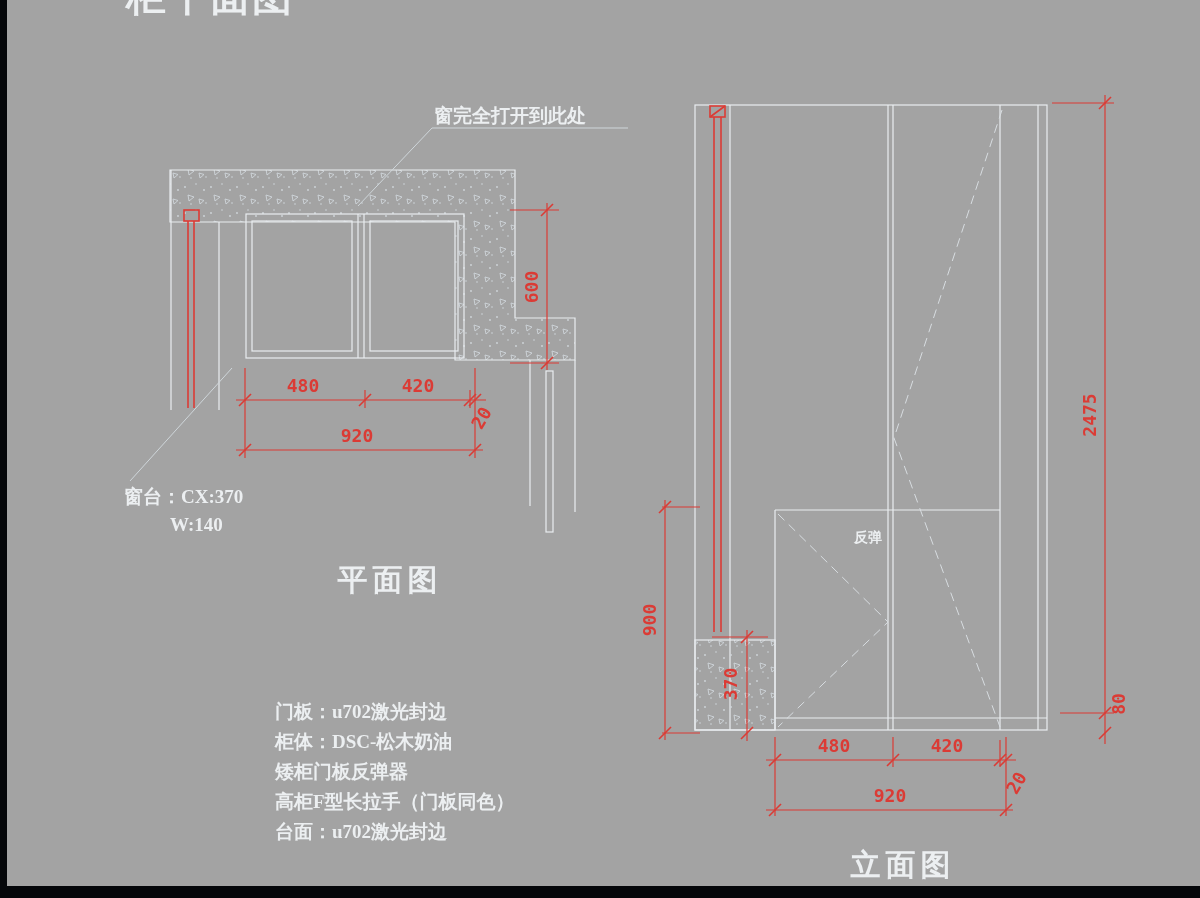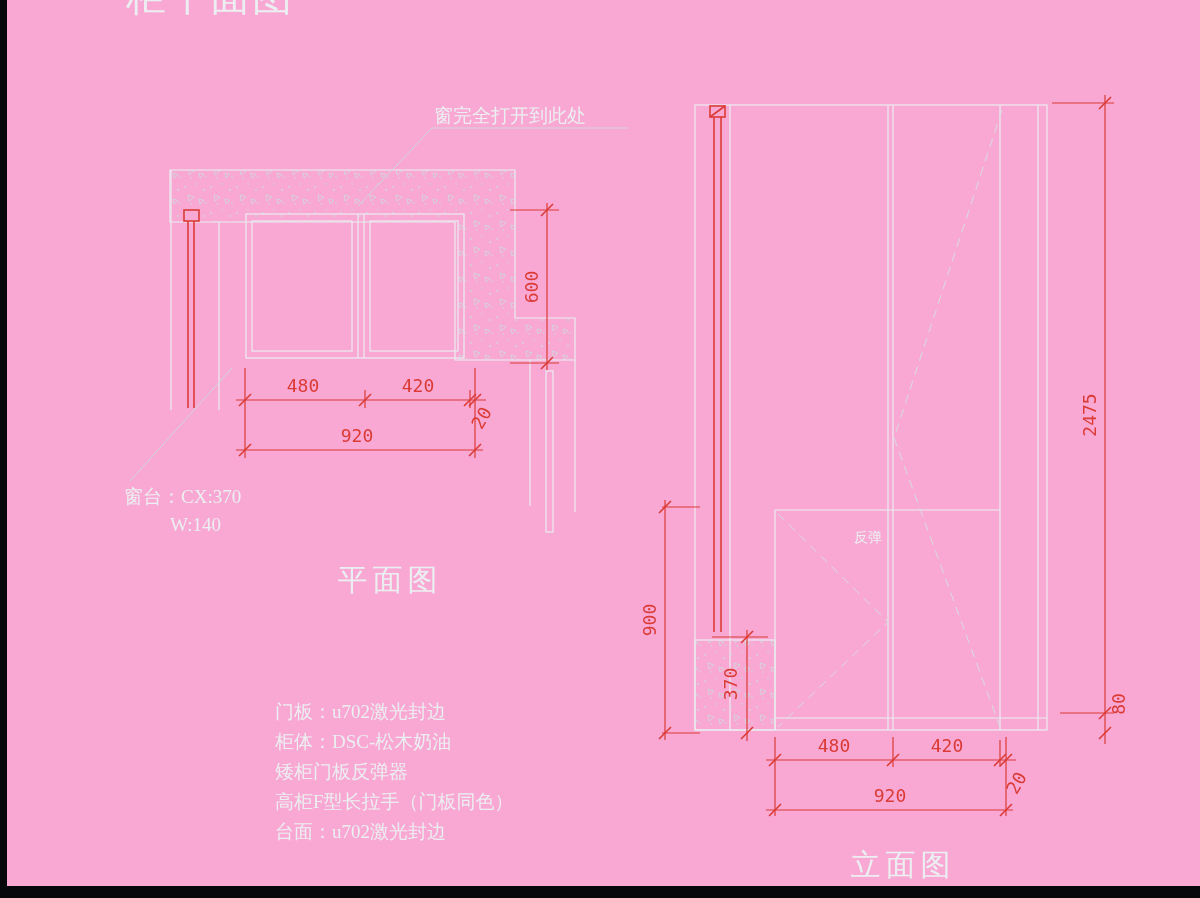--- a/index.html
+++ b/index.html
@@ -1,16 +1,16 @@
 <!DOCTYPE html>
 <html><head>
 <meta charset="utf-8">
 <style>
   html,body{margin:0;padding:0;background:#0b0e14;}
-  .stage{position:relative;width:1200px;height:898px;background:#f9a8d4;overflow:hidden;}
+  .stage{position:relative;width:1200px;height:898px;background:#a3a3a3;overflow:hidden;font-weight:bold;}
   svg{display:block;}
   text{stroke:none;}
   .zh{font-family:"Liberation Serif","DejaVu Serif",serif;fill:#eceff1;}
   .t19{font-size:19px;}
   .t40{font-size:40px;letter-spacing:2px;}
   .ttl{font-size:30px;letter-spacing:5px;}
   .small{font-size:14px;}
   .dim{font-family:"DejaVu Sans Mono","Liberation Sans",monospace;fill:#db3b35;font-size:18px;}
   .wline{stroke:#e9edf0;stroke-width:1.2;fill:none;}
   .wthin{stroke:#cfd6da;stroke-width:1;fill:none;}

